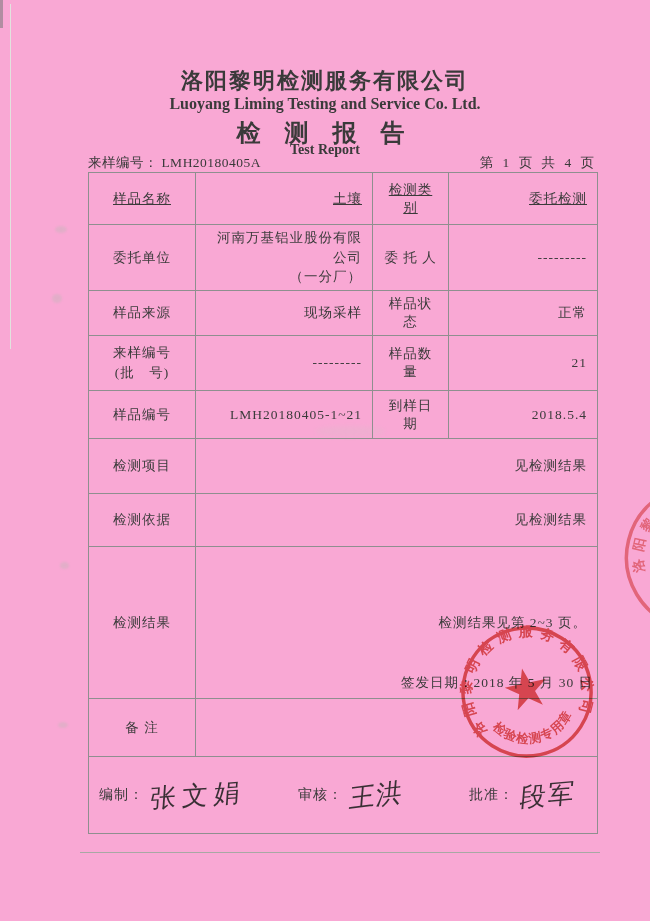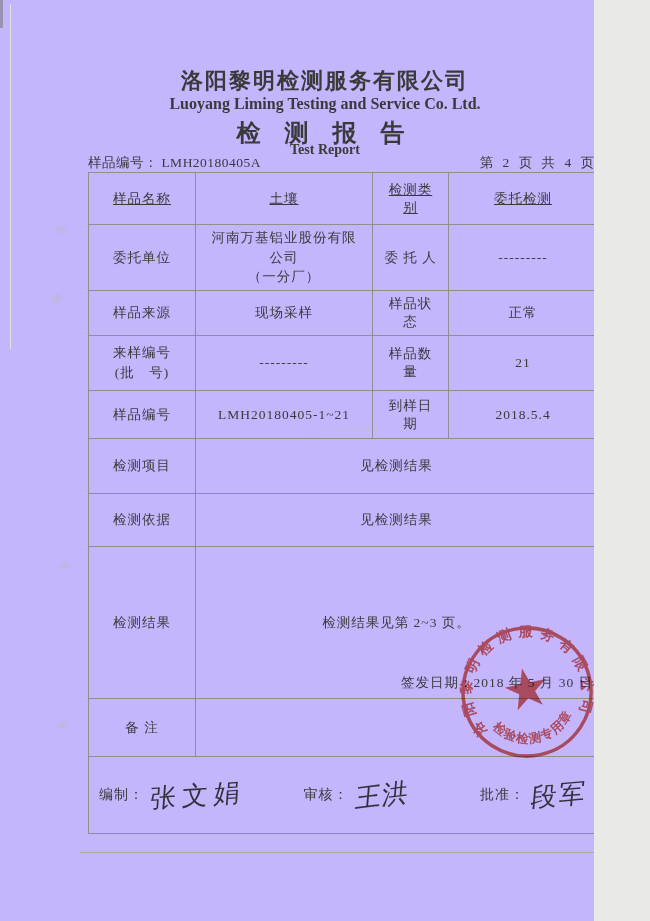--- a/index.html
+++ b/index.html
@@ -1,19 +1,19 @@
 <!DOCTYPE html>
 <html><head>
 <meta charset="utf-8">
 <style>
   html,body{margin:0;padding:0;background:#e9e9e7;}
   .page{
     position:relative;
-    width:594px;height:921px;
-    background:#c4b5fd;
+    width:650px;height:921px;
+    background:#f9a8d4;
     overflow:hidden;
     font-family:"Liberation Serif","DejaVu Serif",serif;
     color:#3a3a3a;
   }
   
   .edge-line{position:absolute;left:10px;top:4px;width:1px;height:345px;background:#e2e2de;}
   .corner-mark{position:absolute;left:0;top:0;width:3px;height:28px;background:#777;opacity:.55;}
   .speck{position:absolute;border-radius:50%;background:#b9b9b4;opacity:.35;filter:blur(1px);}
   .smudge{position:absolute;background:#c9c9c4;opacity:.18;filter:blur(2px);border-radius:50%;}
 
@@ -39,31 +39,31 @@
     font-size:13.5px;color:#3b3b3b;
   }
   table.report td{
     border:1px solid #8f8f8f;
     padding:2px 10px;
     vertical-align:middle;
     letter-spacing:1px;
     overflow:hidden;
   }
   td.lbl{text-align:center;padding:2px 4px;}
-  td.val{text-align:center;}
+  td.val{text-align:right;}
   tr.r1{height:52px;text-decoration:underline;} tr.r2{height:66px;} tr.r3{height:45px;}
   tr.r4{height:55px;margin-left:16px;} tr.r5{height:48px;} tr.r6{height:55px;}
   tr.r7{height:53px;} tr.r8{height:152px;} tr.r9{height:58px;margin-top:16px;} tr.r10{height:77px;}
   .two-line span{display:block;line-height:1.45;}
   td.result-cell{position:relative;vertical-align:top;padding-top:12px;}
   .issue-date{
     position:absolute;right:4px;bottom:6px;font-size:13.5px;letter-spacing:1px;white-space:nowrap;
   }
   td.sig-cell{padding:0 0 0 48px;}
-  .sig-wrap{display:flex;align-items:center;justify-content:space-between;}
+  .sig-wrap{display:flex;align-items:center;}
   .sig-item{display:flex;align-items:center;}
   .sig-label{font-size:14px;letter-spacing:1px;white-space:nowrap;}
   .sig-name{
     font-size:26px;color:#1f1f1f;white-space:nowrap;
     font-family:"DejaVu Serif","Liberation Serif",serif;
     transform:rotate(-4deg) skewX(-8deg);
     letter-spacing:6px;margin-left:6px;opacity:.88;
   }
   .sig-name.n2{transform:rotate(-7deg) skewX(-12deg);letter-spacing:1px;}
   .sig-name.n3{transform:rotate(-5deg) skewX(-10deg);letter-spacing:2px;}
@@ -96,24 +96,24 @@
   <div class="speck" style="left:58px;top:722px;width:10px;height:6px;"></div>
   <div class="smudge" style="left:315px;top:426px;width:70px;height:11px;"></div>
 
   <div class="hdr company-cn">洛阳黎明检测服务有限公司</div>
   <div class="hdr company-en">Luoyang Liming Testing and Service Co. Ltd.</div>
   <div class="hdr title-cn">检 测 报 告</div>
   <div class="hdr title-en">Test Report</div>
 
   <div class="meta-row">
     <div class="meta-left">
-      <span>样品编号：</span>
+      <span>来样编号：</span>
       <span>LMH20180405A</span>
     </div>
-    <div class="page-info">第 2 页 共 4 页</div>
+    <div class="page-info">第 1 页 共 4 页</div>
   </div>
 
   <table class="report">
     <colgroup>
         <col style="width:107px">
         <col style="width:177px">
         <col style="width:76px">
         <col style="width:149px">
       </colgroup>
     <tbody>

